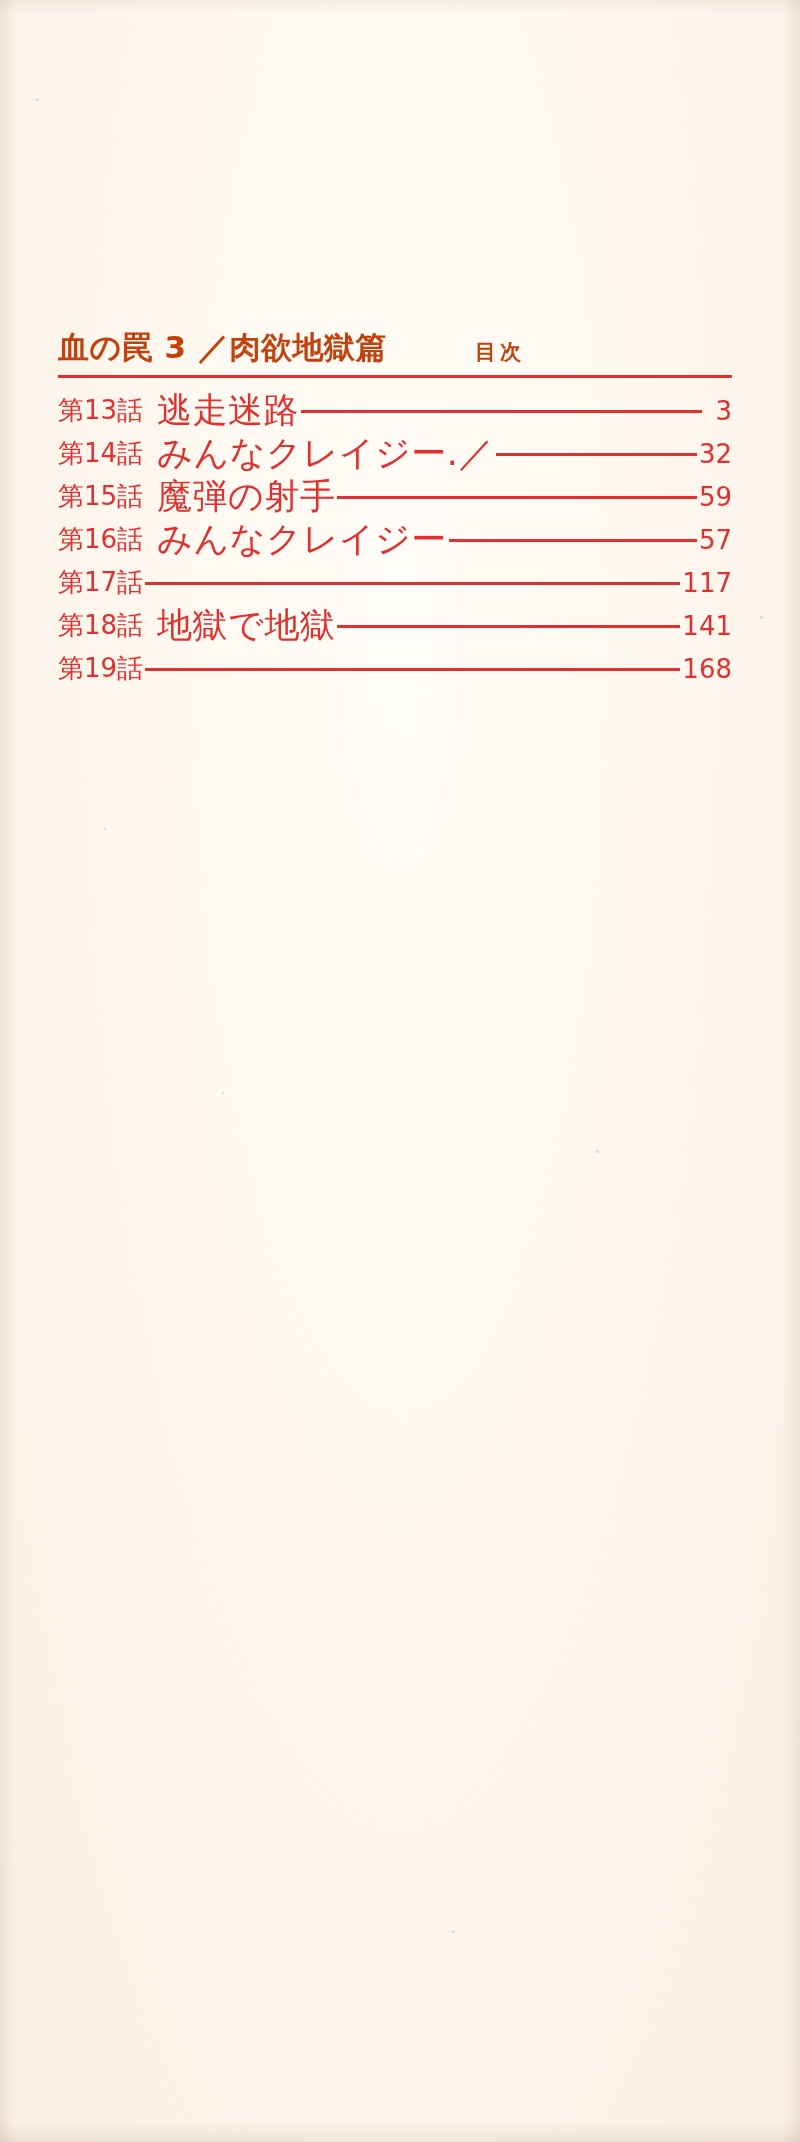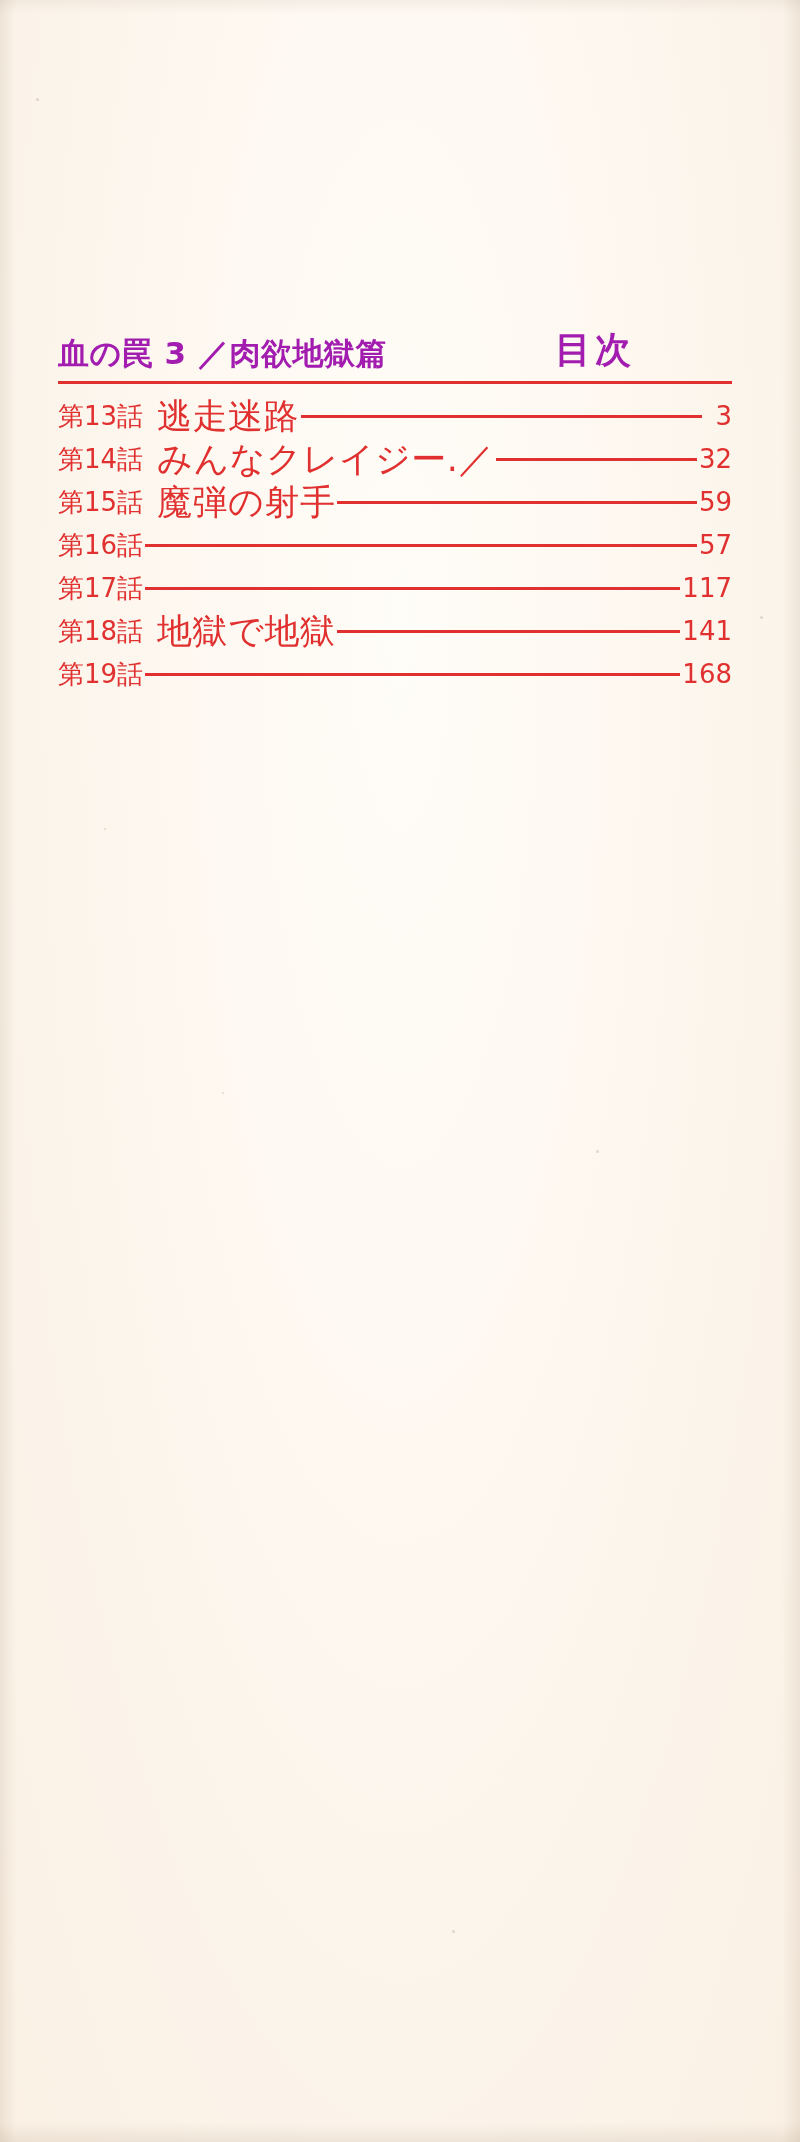--- a/index.html
+++ b/index.html
@@ -65,35 +65,34 @@
     position: absolute;
     left: 58px;
     top: 330px;
     width: 690px;
   }
 
   .toc-header {
     display: flex;
     align-items: flex-end;
     justify-content: flex-start;
-    color: #a21caf;
+    color: #c2410c;
     font-weight: bold;
     letter-spacing: 0.5px;
-    gap: 48px;
   }
   .toc-title {
     font-size: 31px;
     line-height: 1.1;
     white-space: nowrap;
     font-family: "DejaVu Sans", "Liberation Sans", sans-serif;
   }
   .toc-header-label {
-    font-size: 36px;
+    font-size: 21px;
     line-height: 1.1;
-    margin-left: 120px;
+    margin-left: 88px;
     letter-spacing: 4px;
     white-space: nowrap;
   }
 
   .toc-rule {
     margin-top: 11px;
     height: 3px;
     width: 674px;
     background: #e0302f;
   }
@@ -194,20 +193,21 @@
 
     <div class="toc-row">
       <span class="ep-no">第15話</span>
       <span class="ep-title">魔弾の射手</span>
       <span class="leader"></span>
       <span class="ep-page">59</span>
     </div>
 
     <div class="toc-row">
       <span class="ep-no">第16話</span>
+      <span class="ep-title">みんなクレイジー</span>
       <span class="leader"></span>
       <span class="ep-page">57</span>
     </div>
 
     <div class="toc-row">
       <span class="ep-no">第17話</span>
       <span class="leader"></span>
       <span class="ep-page">117</span>
     </div>
 

